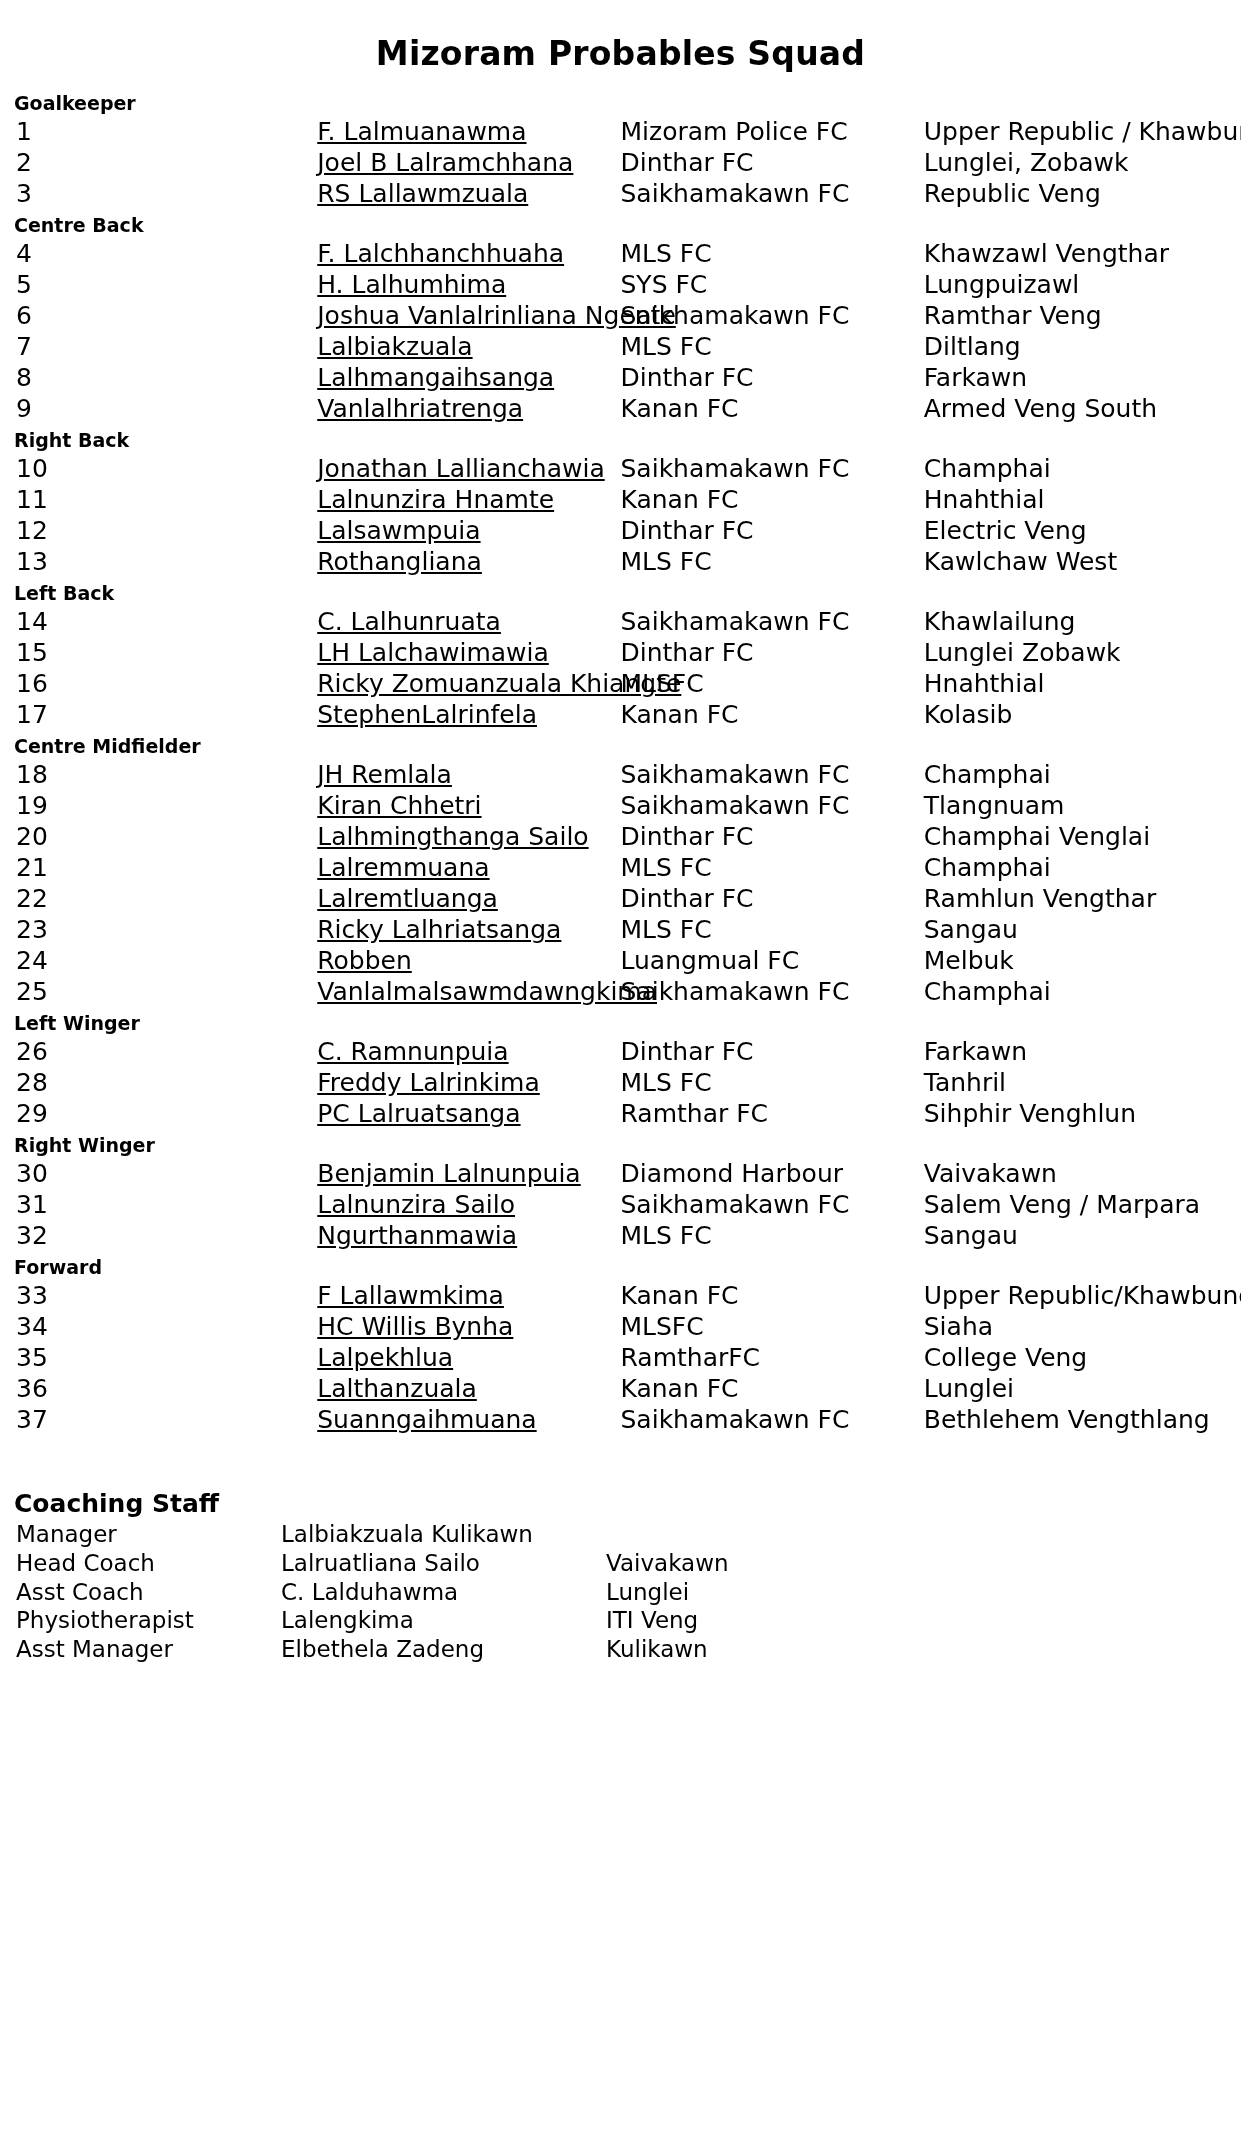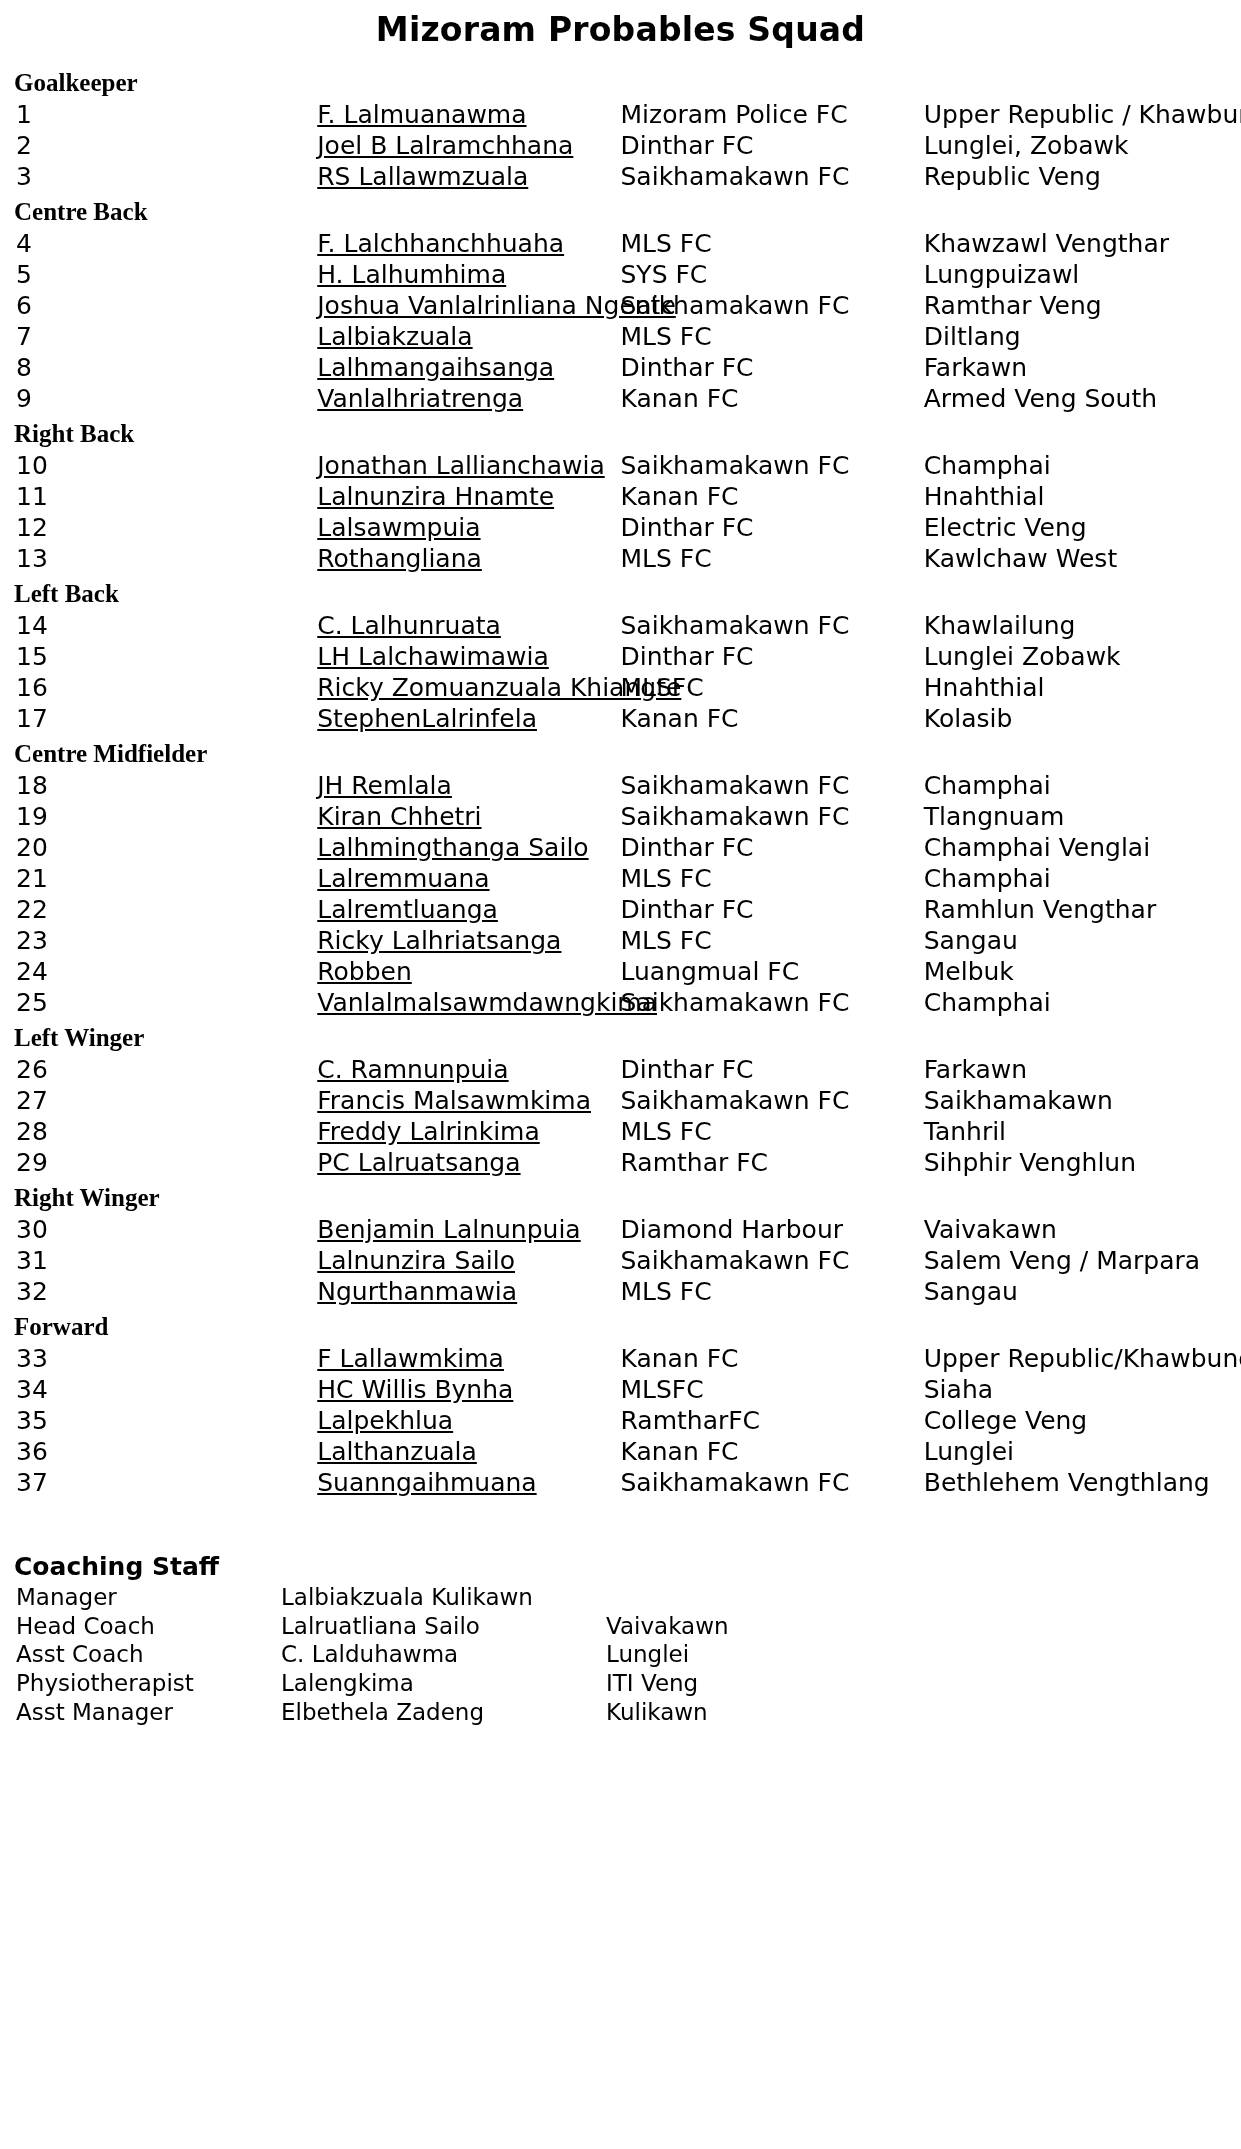--- a/index.html
+++ b/index.html
@@ -10,35 +10,34 @@
   body {
     width: 1241px;
     min-height: 2149px;
     font-family: "DejaVu Sans", sans-serif;
     color: #000000;
     -webkit-font-smoothing: antialiased;
   }
   .page {
     width: 1241px;
     box-sizing: border-box;
-    padding: 2px 14px 20px 14px;
+    padding: 26px 14px 20px 14px;
   }
   .doc-title {
     text-align: center;
     font-size: 33px;
     font-weight: bold;
     letter-spacing: 0.2px;
     margin: 8px 0 14px 0;
   }
   .section-head {
-    font-size: 25px;
+    font-size: 19px;
     font-weight: bold;
     margin: 2px 0 1px 0;
     line-height: 1.16;
-    font-family: Liberation Serif, serif;
   }
   table.squad {
     border-collapse: collapse;
     width: 100%;
     table-layout: fixed;
   }
   table.squad td {
     font-size: 25px;
     line-height: 1.16;
     padding: 1px 0;
@@ -266,26 +265,20 @@
             <div class="section-head">Left Winger</div>
           </td>
         </tr>
         <tr>
           <td class="col-num">26</td>
           <td class="col-name">C. Ramnunpuia</td>
           <td class="col-club">Dinthar FC</td>
           <td class="col-place">Farkawn</td>
         </tr>
         <tr>
-          <td class="col-num">27</td>
-          <td class="col-name">Francis Malsawmkima</td>
-          <td class="col-club">Saikhamakawn FC</td>
-          <td class="col-place">Saikhamakawn</td>
-        </tr>
-        <tr>
           <td class="col-num">28</td>
           <td class="col-name">Freddy Lalrinkima</td>
           <td class="col-club">MLS FC</td>
           <td class="col-place">Tanhril</td>
         </tr>
         <tr>
           <td class="col-num">29</td>
           <td class="col-name">PC Lalruatsanga</td>
           <td class="col-club">Ramthar FC</td>
           <td class="col-place">Sihphir Venghlun</td>

